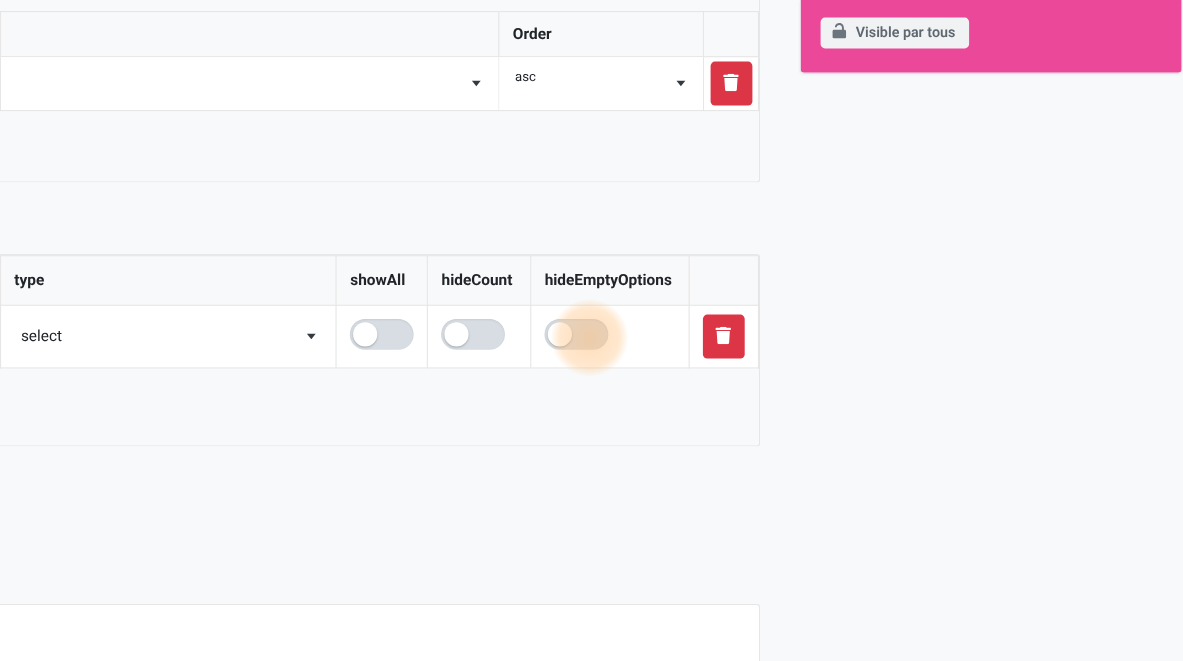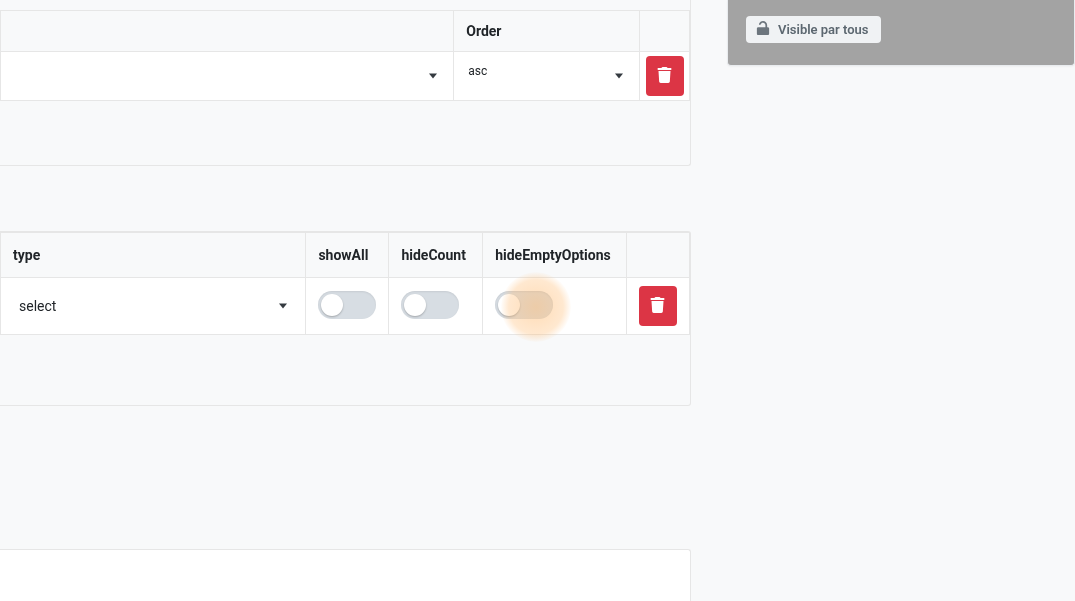--- a/index.html
+++ b/index.html
@@ -13,21 +13,21 @@
     overflow: hidden;
     position: relative;
   }
 
   
   .sidebar-card {
     position: absolute;
     top: 0;
     left: 727px;
     width: 348px;
-    background: #a3a3a3;
+    background: #ec4899;
     border: 1px solid #e9ecef;
     border-top: none;
     border-radius: 0 0 4px 4px;
     padding: 16px 18px 22px 18px;
     box-shadow: 0 1px 2px rgba(0,0,0,0.04);
   }
   .visibility-badge {
     display: inline-flex;
     align-items: center;
     gap: 8px;

